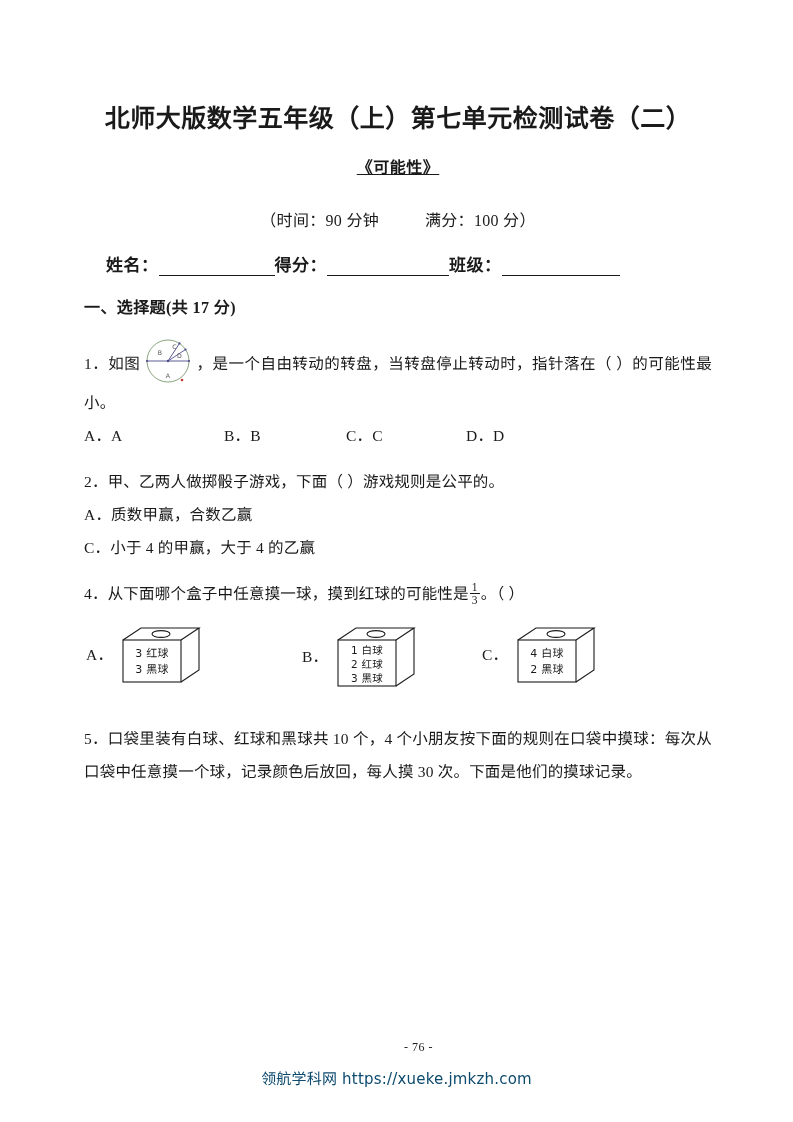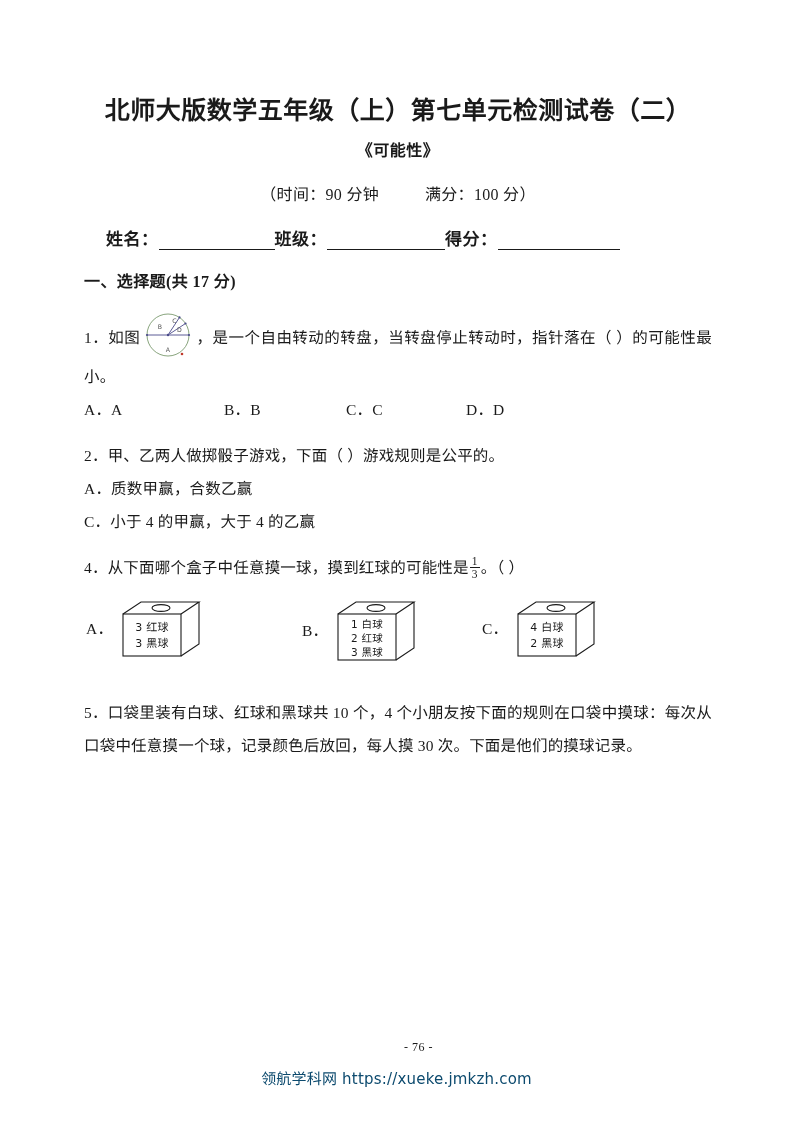--- a/index.html
+++ b/index.html
@@ -20,42 +20,43 @@
     position: relative;
     width: 793px;
     height: 1122px;
     box-sizing: border-box;
     padding: 0;
   }
 
   .content {
     position: absolute;
     left: 84px;
-    top: 0;
+    top: 8px;
     width: 628px;
   }
 
   
   .doc-title {
     margin: 0;
     padding-top: 95px;
     font-size: 25px;
     font-weight: bold;
     text-align: center;
     letter-spacing: 0.5px;
     line-height: 1.25;
     white-space: nowrap;
   }
   .doc-subtitle {
-    margin: 0;
+    margin: 9px;
     padding-top: 11px;
     font-size: 16px;
     font-weight: bold;
     text-align: center;
     letter-spacing: 0.5px;
+    text-decoration: underline;
   }
   .doc-meta {
     margin: 0;
     padding-top: 20px;
     font-size: 16px;
     text-align: center;
     letter-spacing: 0.3px;
   }
   .doc-meta .gap {
     display: inline-block;
@@ -210,26 +211,26 @@
     <div class="doc-meta">
       <span><span>（时间：90 分钟</span></span><span class="gap"></span><span>满分：100 分）</span>
     </div>
 
     <div class="idline">
       <span class="fld">
         <span>姓名：</span>
           <span class="rule rule-name"></span>
       </span>
       <span class="fld">
+        <span>得分：</span>
+          <span class="rule rule-score"></span>
+      </span>
+      <span class="fld">
         <span>班级：</span>
           <span class="rule rule-class"></span>
-      </span>
-      <span class="fld">
-        <span>得分：</span>
-          <span class="rule rule-score"></span>
       </span>
     </div>
 
     <div class="section-head">一、选择题(共 17 分)</div>
 
     <div class="q q-pad-1">
       <div class="q-stem"><span>1．</span><span>如图</span><span class="spinner-inline"><svg width="54" height="50" viewBox="0 0 54 50" xmlns="http://www.w3.org/2000/svg">
           <circle cx="27" cy="25" r="21" fill="none" stroke="#7a9a6e" stroke-width="0.9"></circle>
           <line x1="6" y1="25" x2="48" y2="25" stroke="#4a4a8a" stroke-width="0.9"></line>
           <line x1="27" y1="25" x2="38.5" y2="7.4" stroke="#4a4a8a" stroke-width="0.9"></line>

